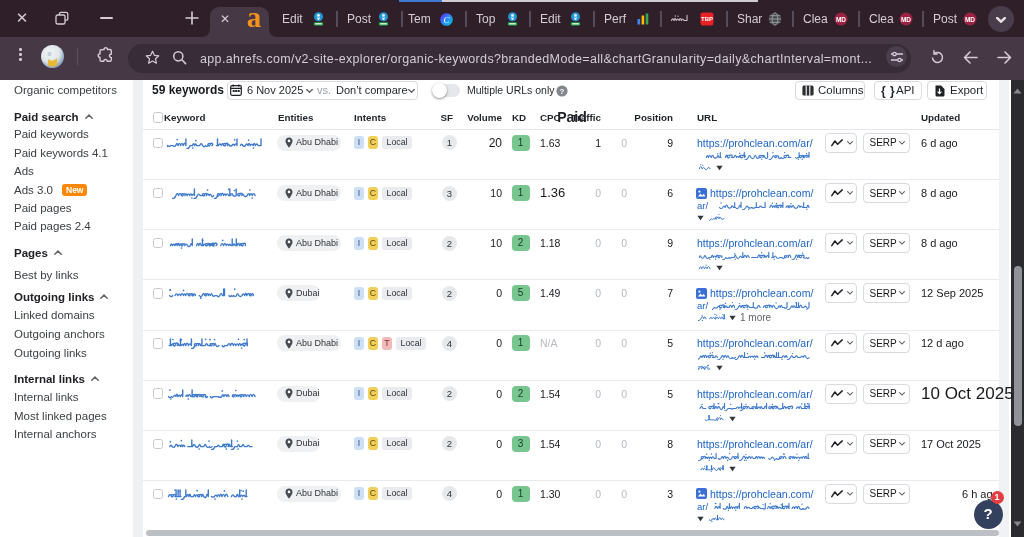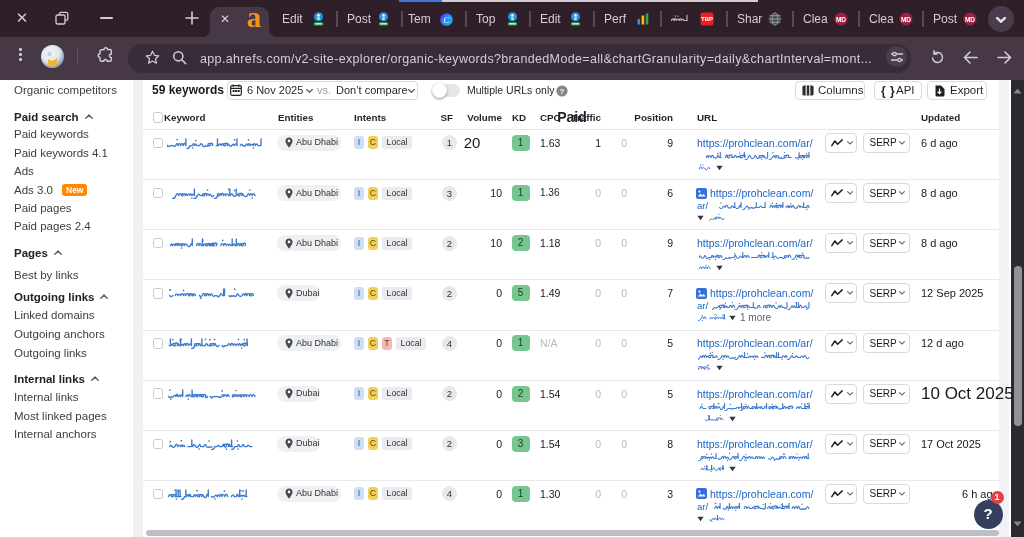--- a/index.html
+++ b/index.html
@@ -316,21 +316,21 @@
       <svg width="8" height="11" viewBox="0 0 8 11" style="display:block">
         <path d="M4 0.4 C6 0.4 7.5 1.9 7.5 3.9 C7.5 6.4 4 10.6 4 10.6 C4 10.6 0.5 6.4 0.5 3.9 C0.5 1.9 2 0.4 4 0.4 Z" fill="#454a50"></path>
         <circle cx="4" cy="3.9" r="1.3" fill="#fff"></circle>
       </svg>
     </div>
 <div class="ab" style="left:296px;top:136.3px;height:13px;color:#30353a;font-size:9px;line-height:13px">Abu Dhabi</div>
 <div class="ab" style="left:354px;top:136.3px;width:10px;height:13px;border-radius:3px;background:#cddff4;color:#31507d;font-size:8.8px;line-height:13px;text-align:center">I</div>
 <div class="ab" style="left:368px;top:136.3px;width:10px;height:13px;border-radius:3px;background:#f0cf5a;color:#5a4a10;font-size:8.8px;line-height:13px;text-align:center">C</div>
 <div class="ab" style="left:382px;top:136.3px;width:30px;height:13px;border-radius:3px;background:#e9ebee;color:#30353a;font-size:8.8px;line-height:13px;text-align:center">Local</div>
 <div class="ab" style="left:442px;top:135.3px;width:15px;height:15px;border-radius:50%;background:#e7e8ea;color:#30353a;font-size:9.5px;line-height:15px;text-align:center">1</div>
-<div class="ab" style="left:442px;top:135.8px;width:60px;height:14px;color:#17191c;font-size:15px;line-height:14px;text-align:center">20</div>
+<div class="ab" style="left:442px;top:135.8px;width:60px;height:14px;color:#17191c;font-size:12px;line-height:14px;text-align:right">20</div>
 <div class="ab" style="left:511.5px;top:134.8px;width:18px;height:16px;border-radius:4px;background:#77c690;color:#1c3a26;font-size:10px;line-height:16px;text-align:center">1</div>
 <div class="ab" style="left:540px;top:135.8px;height:14px;color:#17191c;font-size:10.5px;line-height:14px">1.63</div>
 <div class="ab" style="left:541px;top:135.8px;width:60px;height:14px;color:#17191c;font-size:10.5px;line-height:14px;text-align:right">1</div>
 <div class="ab" style="left:567px;top:135.8px;width:60px;height:14px;color:#b6bac0;font-size:10.5px;line-height:14px;text-align:right">0</div>
 <div class="ab" style="left:613px;top:135.8px;width:60px;height:14px;color:#17191c;font-size:10.5px;line-height:14px;text-align:right">9</div>
 <div class="ab" style="left:697px;top:135.8px;height:14px;color:#1b63c5;font-size:10.5px;line-height:14px">https://prohclean.com/ar/</div>
 <div class="ab" style="left:698px;top:150.8px">
       <svg width="112" height="9" viewBox="0 0 112 9" style="display:block">
         <g fill="none" stroke="#2e6fc8" stroke-width="1.15" stroke-linecap="round" stroke-linejoin="round" opacity="0.92">
           <path d="M111.0 6.5 L111.0 1.4 L111.0 6.5 q-1.1 -4.3 -2.3 0 a1.1 1.1 0 1 0 -1.6 -1.1 a1.1 1.1 0 1 0 -0.4 1.1 l-1.4 0 a1.1 1.1 0 1 0 -1.6 -1.1 a1.1 1.1 0 1 0 -0.4 1.1 l-1.4 0 l-0.8 0 l0 -5.0 l0 5.0 l-1.2 0 q-1.2 1.8 -2.4 0"></path>
@@ -413,21 +413,21 @@
         <circle cx="4" cy="3.9" r="1.3" fill="#fff"></circle>
       </svg>
     </div>
 <div class="ab" style="left:296px;top:186.5px;height:13px;color:#30353a;font-size:9px;line-height:13px">Abu Dhabi</div>
 <div class="ab" style="left:354px;top:186.5px;width:10px;height:13px;border-radius:3px;background:#cddff4;color:#31507d;font-size:8.8px;line-height:13px;text-align:center">I</div>
 <div class="ab" style="left:368px;top:186.5px;width:10px;height:13px;border-radius:3px;background:#f0cf5a;color:#5a4a10;font-size:8.8px;line-height:13px;text-align:center">C</div>
 <div class="ab" style="left:382px;top:186.5px;width:30px;height:13px;border-radius:3px;background:#e9ebee;color:#30353a;font-size:8.8px;line-height:13px;text-align:center">Local</div>
 <div class="ab" style="left:442px;top:185.5px;width:15px;height:15px;border-radius:50%;background:#e7e8ea;color:#30353a;font-size:9.5px;line-height:15px;text-align:center">3</div>
 <div class="ab" style="left:442px;top:186.0px;width:60px;height:14px;color:#17191c;font-size:10.5px;line-height:14px;text-align:right">10</div>
 <div class="ab" style="left:511.5px;top:185.0px;width:18px;height:16px;border-radius:4px;background:#77c690;color:#1c3a26;font-size:10px;line-height:16px;text-align:center">1</div>
-<div class="ab" style="left:540px;top:186.0px;height:14px;color:#17191c;font-size:10px;line-height:14px">1.36</div>
+<div class="ab" style="left:540px;top:186.0px;height:14px;color:#17191c;font-size:13px;line-height:14px">1.36</div>
 <div class="ab" style="left:541px;top:186.0px;width:60px;height:14px;color:#b6bac0;font-size:10.5px;line-height:14px;text-align:right">0</div>
 <div class="ab" style="left:567px;top:186.0px;width:60px;height:14px;color:#b6bac0;font-size:10.5px;line-height:14px;text-align:right">0</div>
 <div class="ab" style="left:613px;top:186.0px;width:60px;height:14px;color:#17191c;font-size:10.5px;line-height:14px;text-align:right">6</div>
 <div class="ab" style="left:696px;top:187.5px">
       <svg width="11" height="11" viewBox="0 0 11 11" style="display:block">
         <rect x="0" y="0" width="11" height="11" rx="2" fill="#3a6fd8"></rect>
         <circle cx="3.4" cy="3.6" r="1.1" fill="#fff"></circle>
         <path d="M1.8 8.6 L4.6 5.6 L6.2 7.4 L7.8 5.8 L9.4 8.6 Z" fill="#fff"></path>
       </svg>
     </div>

